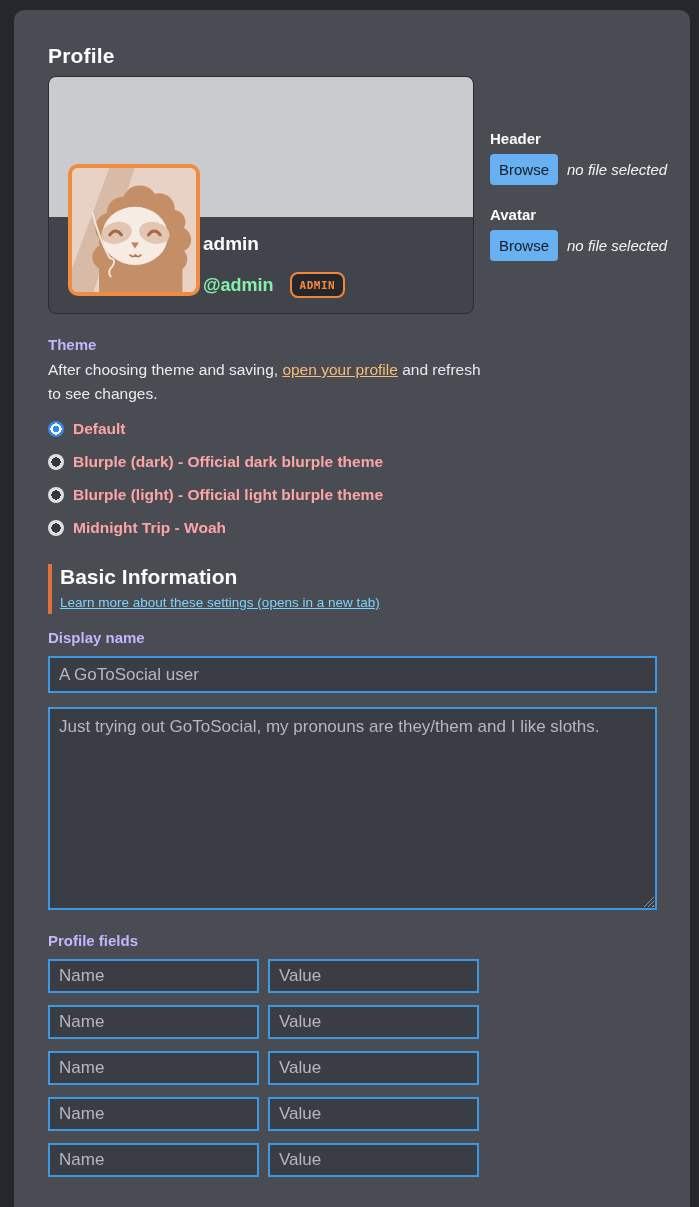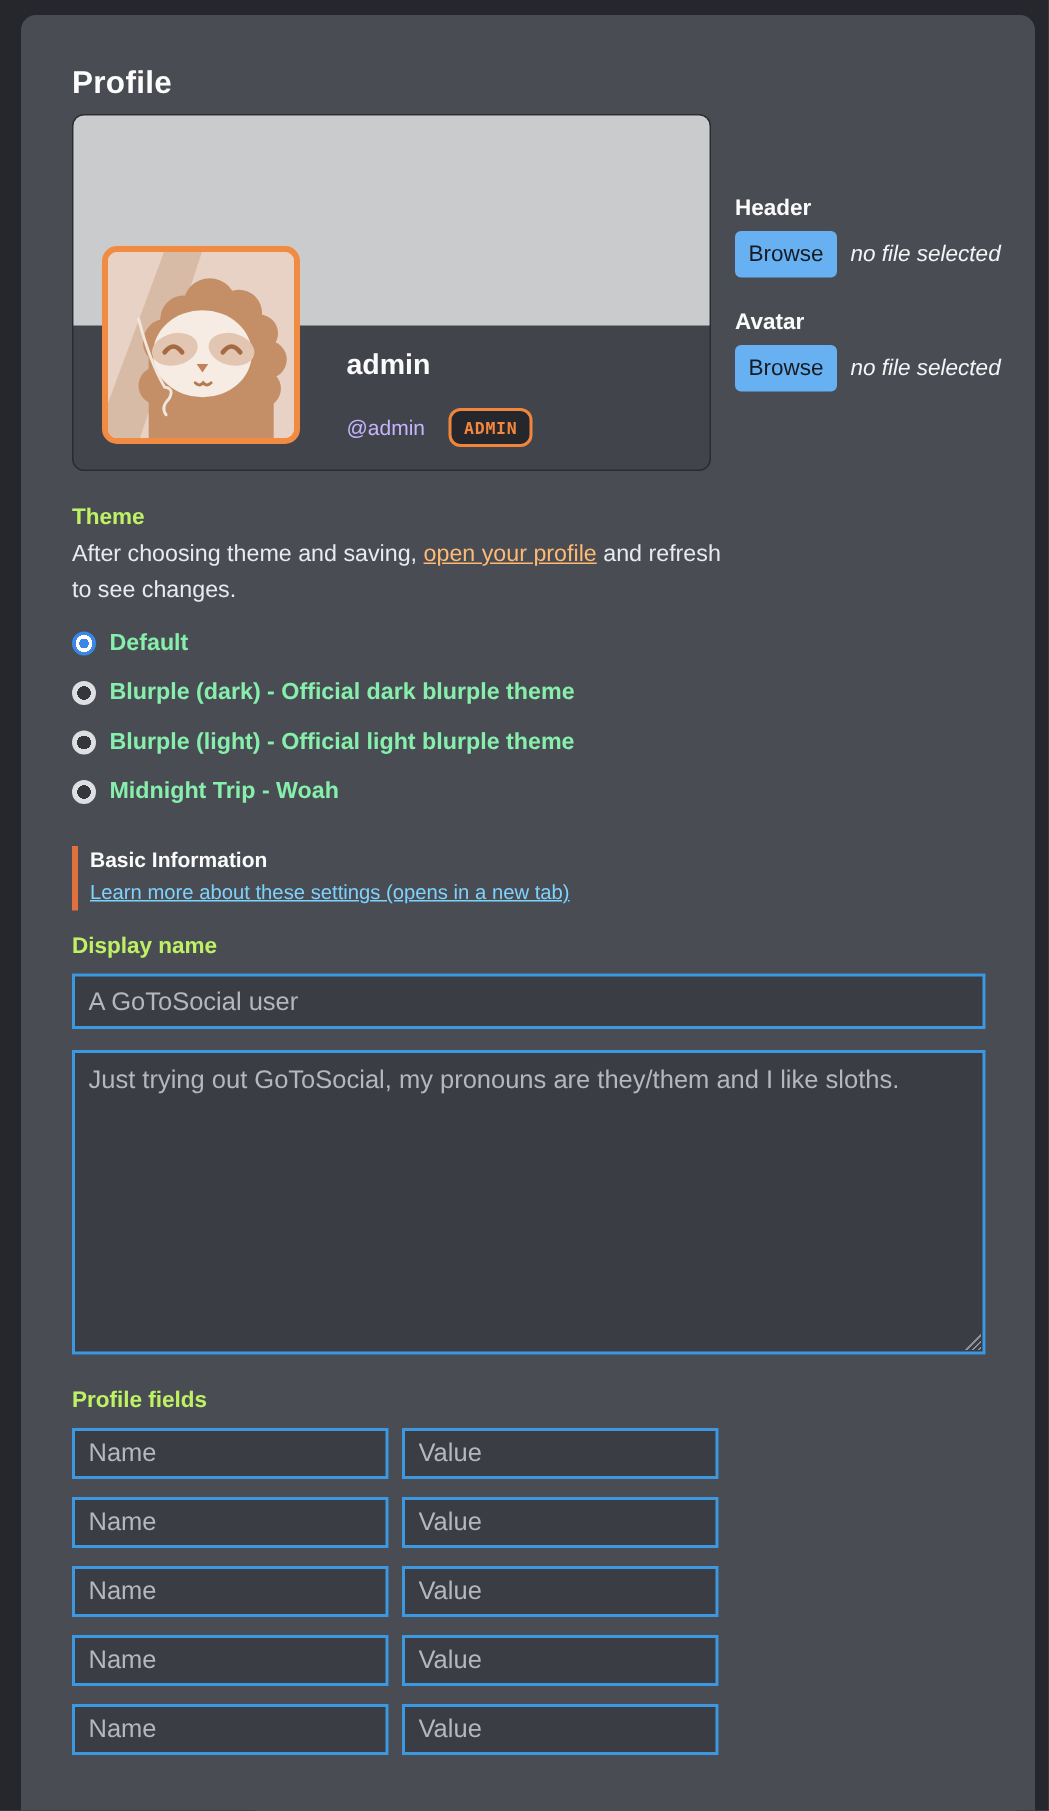--- a/index.html
+++ b/index.html
@@ -26,24 +26,24 @@
     background:#42444c; border:1px solid #2b2c31; border-radius:8px;
   }
   .card-header { height:140px; background:#cacbcd; border-radius:7px 7px 0 0; }
   .avatar {
     position:absolute; left:19px; top:87px;
     width:132px; height:132px;
     border:4px solid #f08b41; border-radius:10px;
     overflow:hidden; background:#e7d2c5;
   }
   .avatar svg { display:block; width:100%; height:100%; }
-  .card-id { position:absolute; left:182px; top:156px; }
+  .card-id { position:absolute; left:154px; top:156px; }
   .card-name { font-size:19px; font-weight:bold; color:#fbfbfc; }
   .card-handle-row { display:flex; align-items:center; gap:16px; margin-top:17px; }
-  .card-handle { font-size:14px; font-weight:normal; color:#c4b5fd; }
+  .card-handle { font-size:18px; font-weight:bold; color:#86efac; }
   .role-badge {
     display:inline-block;
     font-family:"DejaVu Sans Mono","Liberation Mono",monospace;
     font-size:11px; font-weight:bold; color:#f5883d;
     background:#26272c; border:2px solid #ef863b; border-radius:8px;
     padding:5px 8px 4px; letter-spacing:0.5px;
   }
 
   
   .uploads { position:absolute; left:442px; top:54px; width:225px; }
@@ -52,33 +52,33 @@
   .upload-row { display:flex; align-items:center; gap:9px; }
   .browse-btn {
     background:#67b1f2; color:#171b21;
     font-size:15px; border:none; border-radius:4px;
     padding:7px 9px; cursor:pointer;
     font-family:inherit;
   }
   .file-status { font-size:15px; font-style:italic; color:#f4f5f6; white-space:nowrap; }
 
   
-  .field-label { font-size:15px; font-weight:bold; color:#bef264; line-height:20px; }
+  .field-label { font-size:15px; font-weight:bold; color:#c4b5fd; line-height:20px; }
   .theme-help { max-width:447px; font-size:15.5px; line-height:24px; color:#e9eaed; margin-top:3px; }
   .inline-link { color:#fdba74; text-decoration:underline; cursor:pointer; }
   .radios { margin-top:14px; }
   .radio-row { display:flex; align-items:center; gap:9px; margin-bottom:15px; cursor:pointer; }
   .radio { width:16px; height:16px; border-radius:50%; flex:0 0 auto; }
   .radio.checked   { background:radial-gradient(circle at 50% 50%, #3988e8 0 3.2px, #ffffff 3.2px 5.6px, #3988e8 5.6px 8px); }
   .radio.unchecked { background:radial-gradient(circle at 50% 50%, #34363c 0 4.6px, #dedfe2 4.6px 8px); }
-  .radio-label { font-size:15.5px; font-weight:bold; color:#86efac; }
+  .radio-label { font-size:15.5px; font-weight:bold; color:#fca5a5; }
 
   
   .section-head { margin-top:27px; border-left:4px solid #e0713c; padding:1px 0 3px 8px; }
-  .section-head h2 { font-size:14px; font-weight:bold; color:#fbfbfc; }
+  .section-head h2 { font-size:21px; font-weight:bold; color:#fbfbfc; }
   .section-link { display:inline-block; margin-top:6px; font-size:13.5px; color:#7dd3fc; text-decoration:underline; cursor:pointer; }
 
   .form-group { margin-top:14px; }
   .form-group .field-label { margin-bottom:8px; }
   .text-input, .bio-textarea, .kv-input {
     background:#3b3d45; border:2px solid #3d98e2;
     color:#c6c8ce; font-size:17px; font-family:inherit;
     outline:none;
   }
   .text-input::placeholder, .bio-textarea::placeholder, .kv-input::placeholder { color:#b4b7be; opacity:1; }

